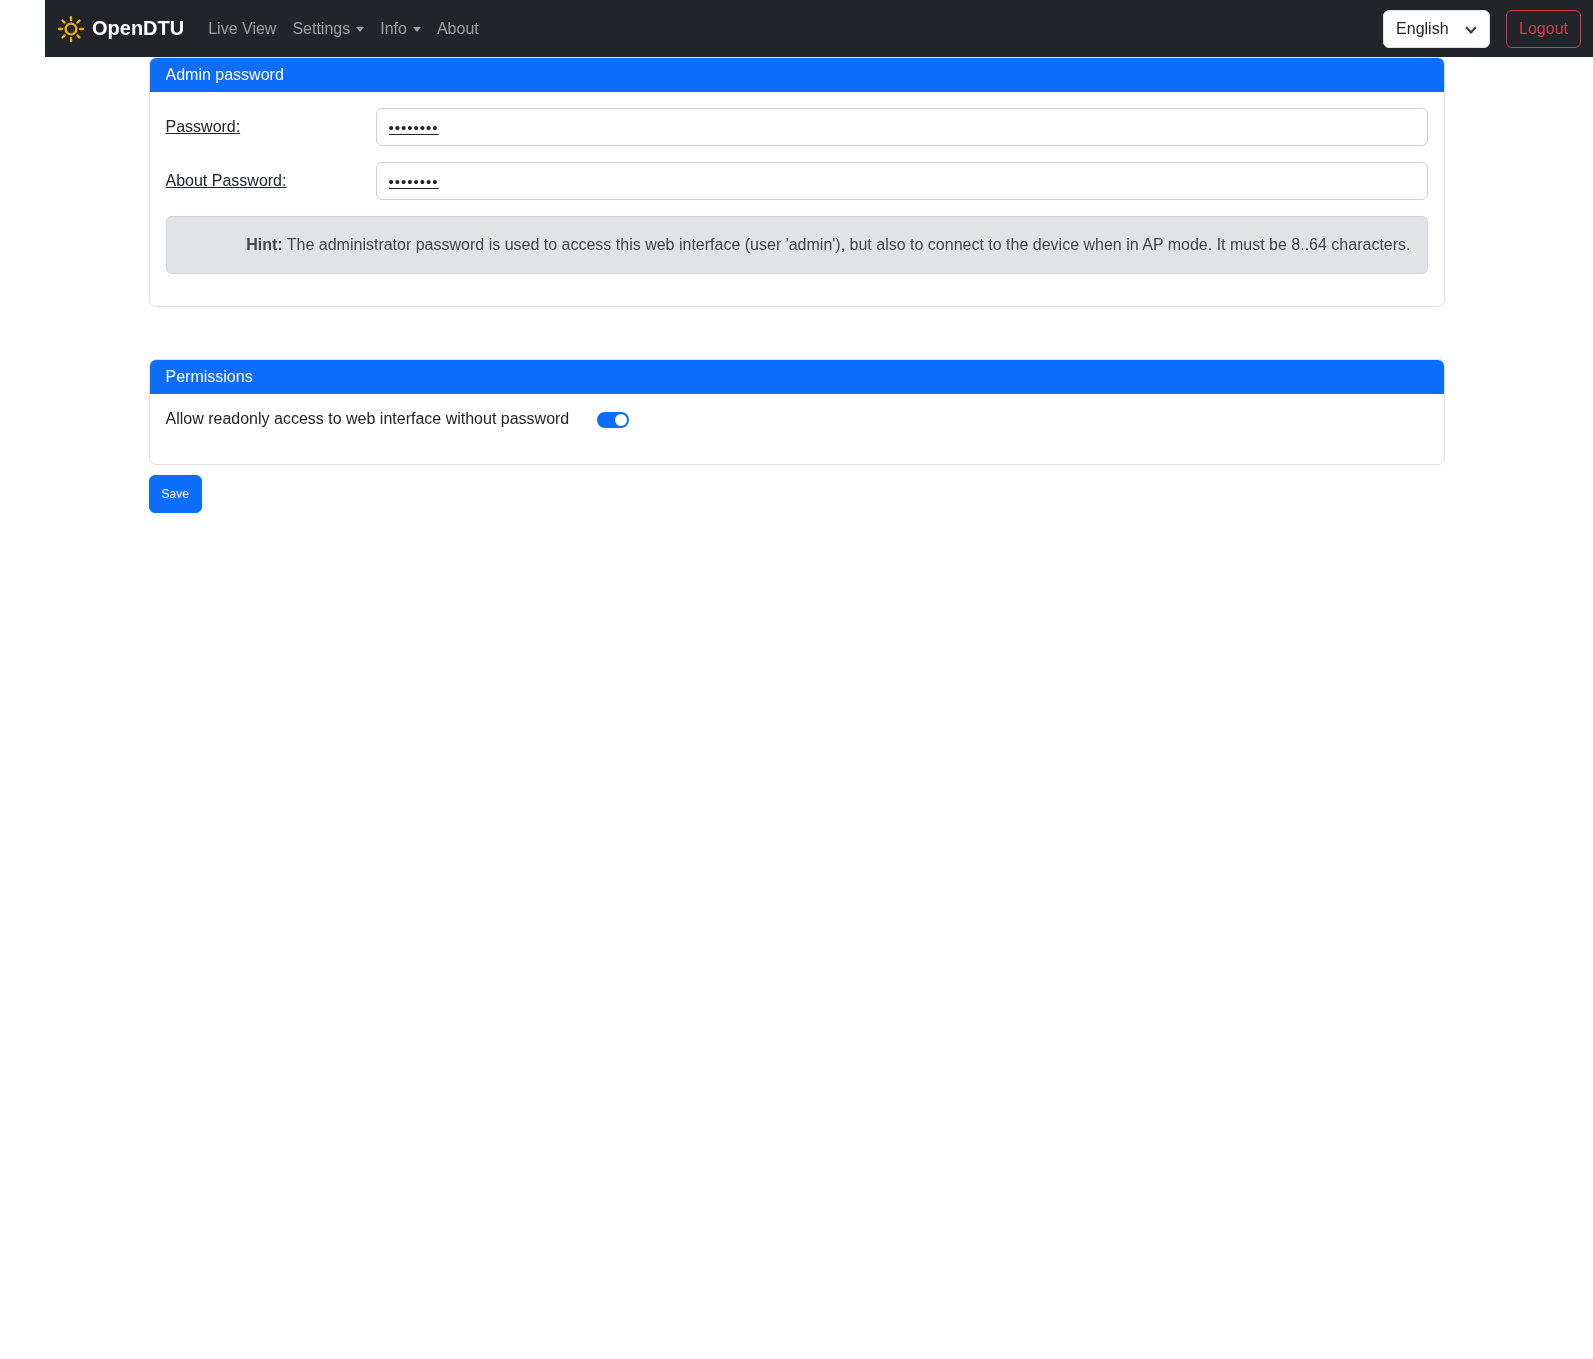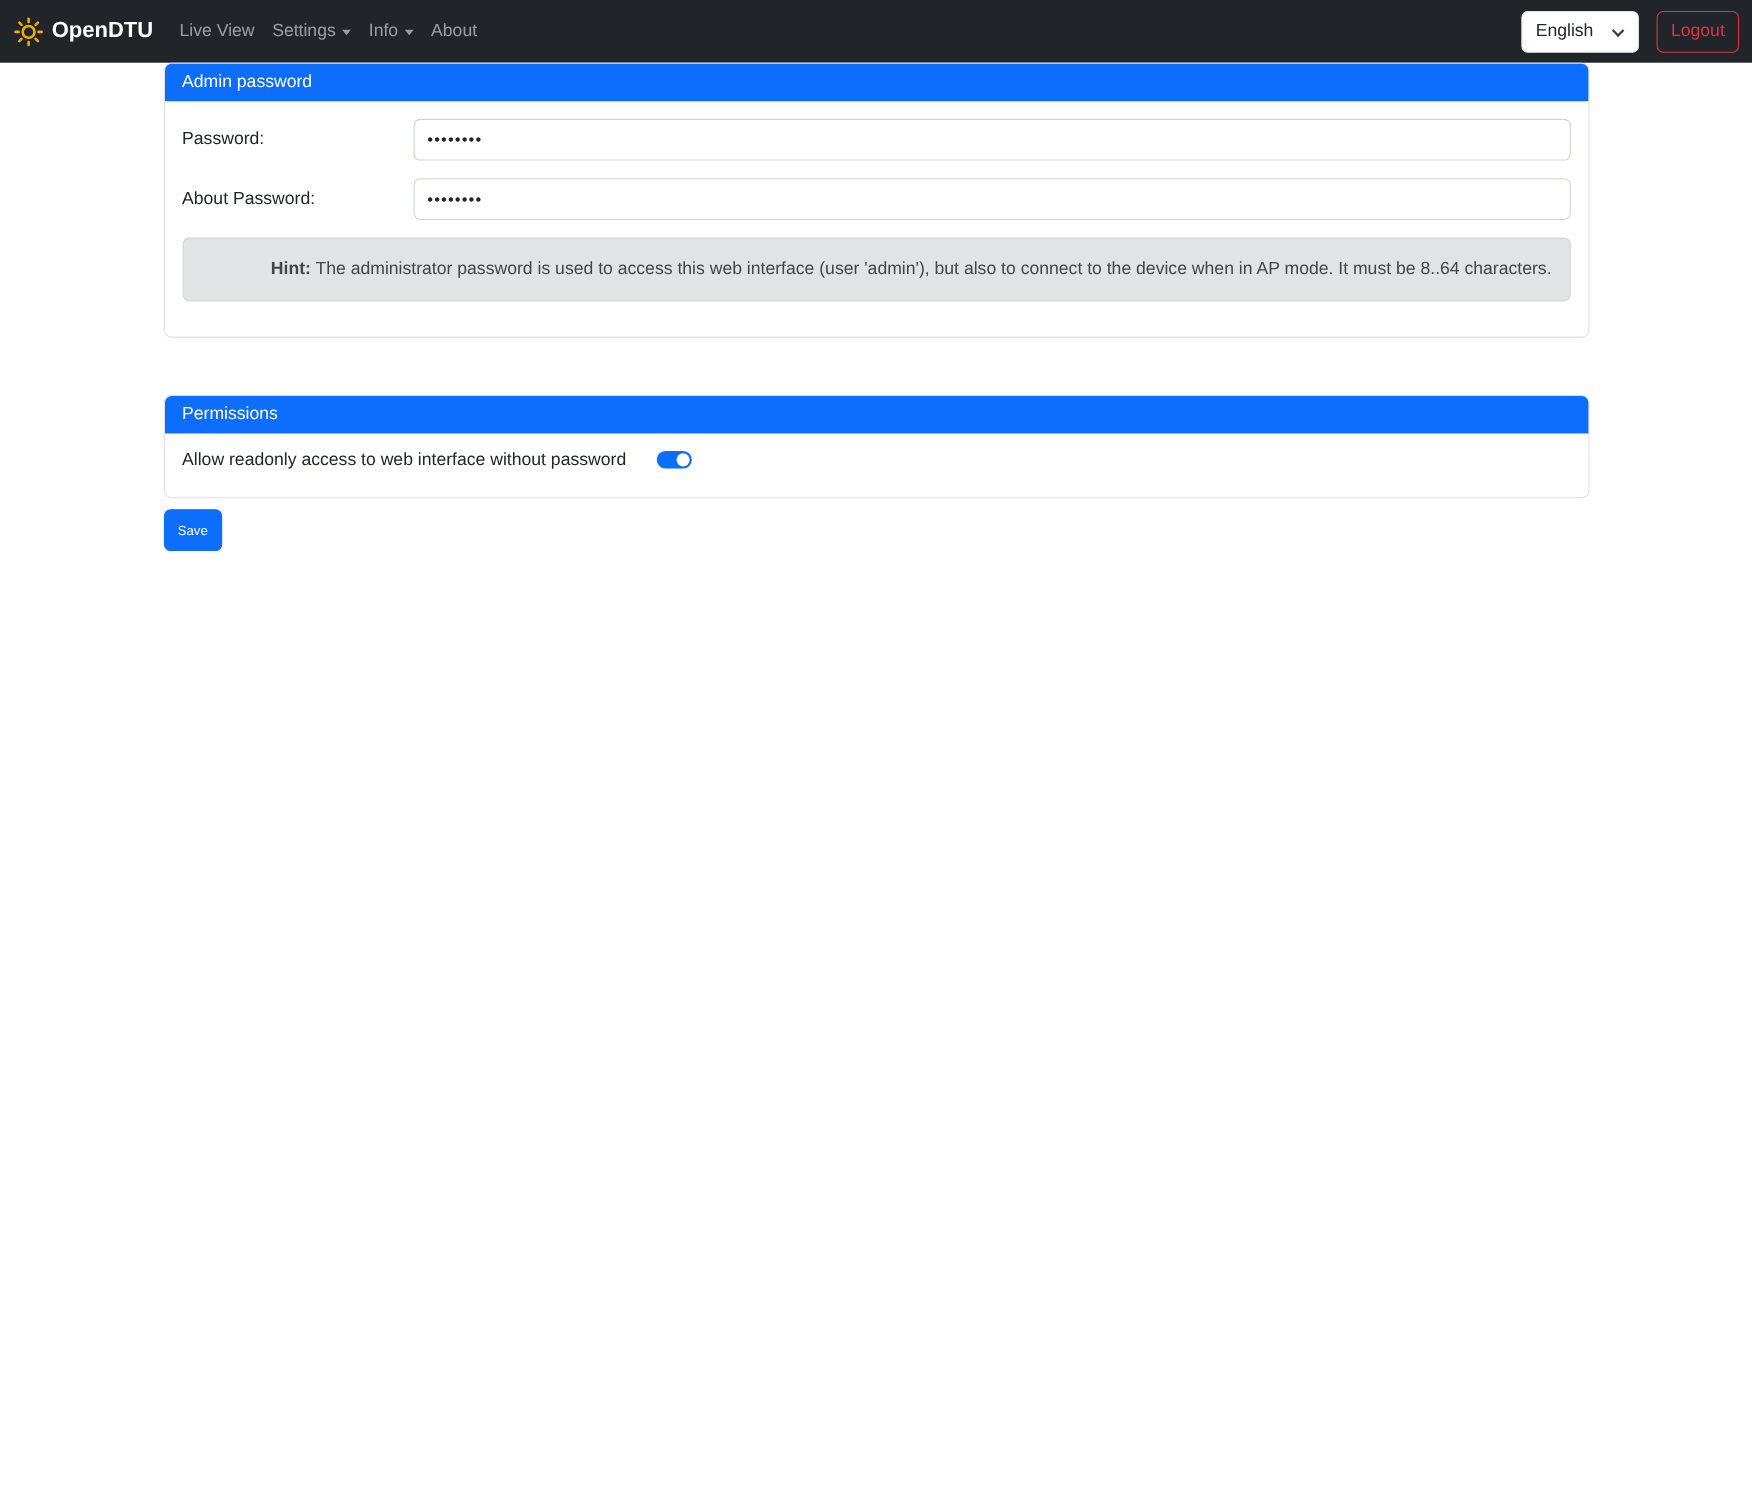--- a/index.html
+++ b/index.html
@@ -12,20 +12,21 @@
     min-height: 1359px;
   }
 
   
   .navbar {
     height: 57px;
     background: #212529;
     display: flex;
     align-items: center;
     padding: 0 12px;
+    margin-left: 45px;
   }
   .brand {
     display: flex;
     align-items: center;
     gap: 7px;
     color: #ffffff;
     font-size: 20px;
     font-weight: 600;
     margin-right: 16px;
     cursor: pointer;
@@ -100,21 +101,21 @@
   }
   .card-header {
     background: #0d6efd;
     color: #ffffff;
     padding: 8px 16px;
     border-radius: 6px 6px 0 0;
     font-size: 16px;
   }
   .card-body { padding: 16px; }
 
-  .form-row { display: flex; align-items: center; margin-bottom: 16px; }
+  .form-row { display: flex; align-items: center; margin-bottom: 16px; text-decoration: underline; }
   .form-label { width: 210px; flex: none; color: #212529; }
   .form-control {
     flex: 1;
     height: 38px;
     border: 1px solid #ced4da;
     border-radius: 6px;
     padding: 6px 12px;
     font-size: 15px;
     letter-spacing: 1px;
     color: #212529;
@@ -127,21 +128,21 @@
     color: #41464b;
     border-radius: 6px;
     padding: 16px;
     margin-bottom: 16px;
     line-height: 1.5;
     text-align: right;
   }
   .alert-hint b { font-weight: 700; }
 
   .card-permissions { margin-top: 52px; }
-  .switch-row { display: flex; align-items: flex-start; margin-bottom: 8px; }
+  .switch-row { display: flex; align-items: flex-end; margin-bottom: 20px; }
   .switch {
     width: 32px;
     height: 16px;
     background: #0d6efd;
     border-radius: 8px;
     position: relative;
     margin-left: 28px;
     flex: none;
     cursor: pointer;
   }

